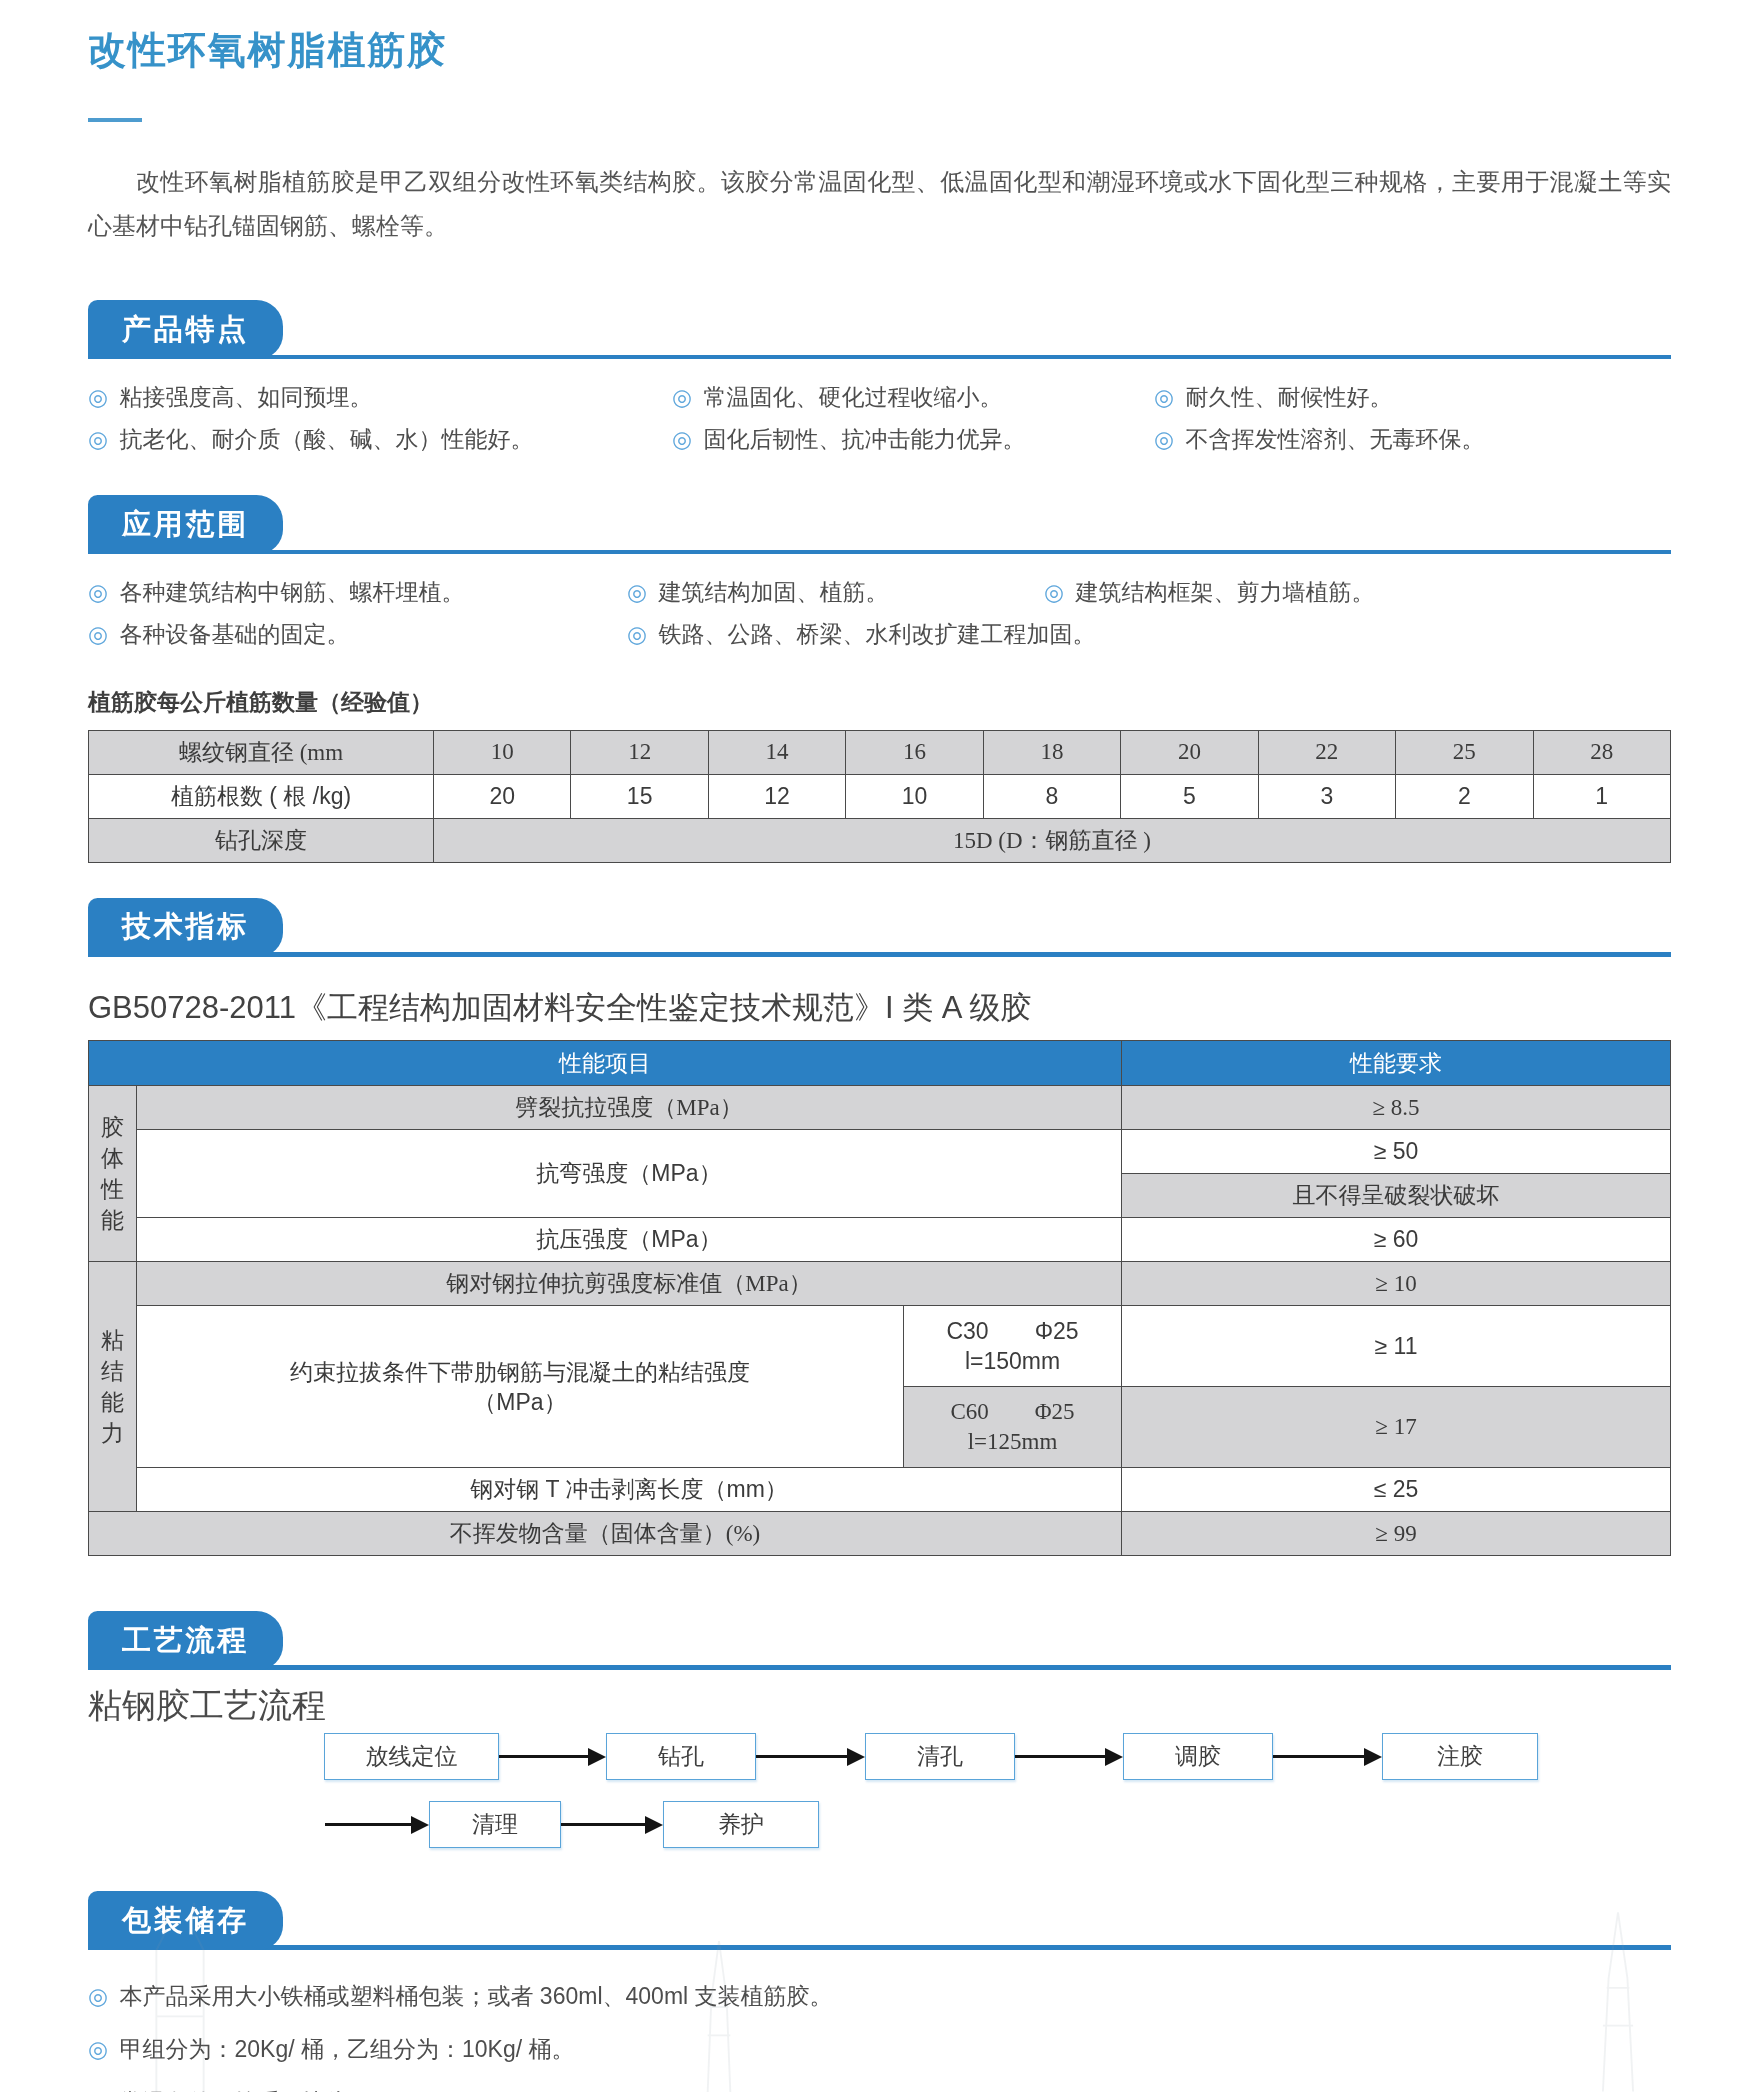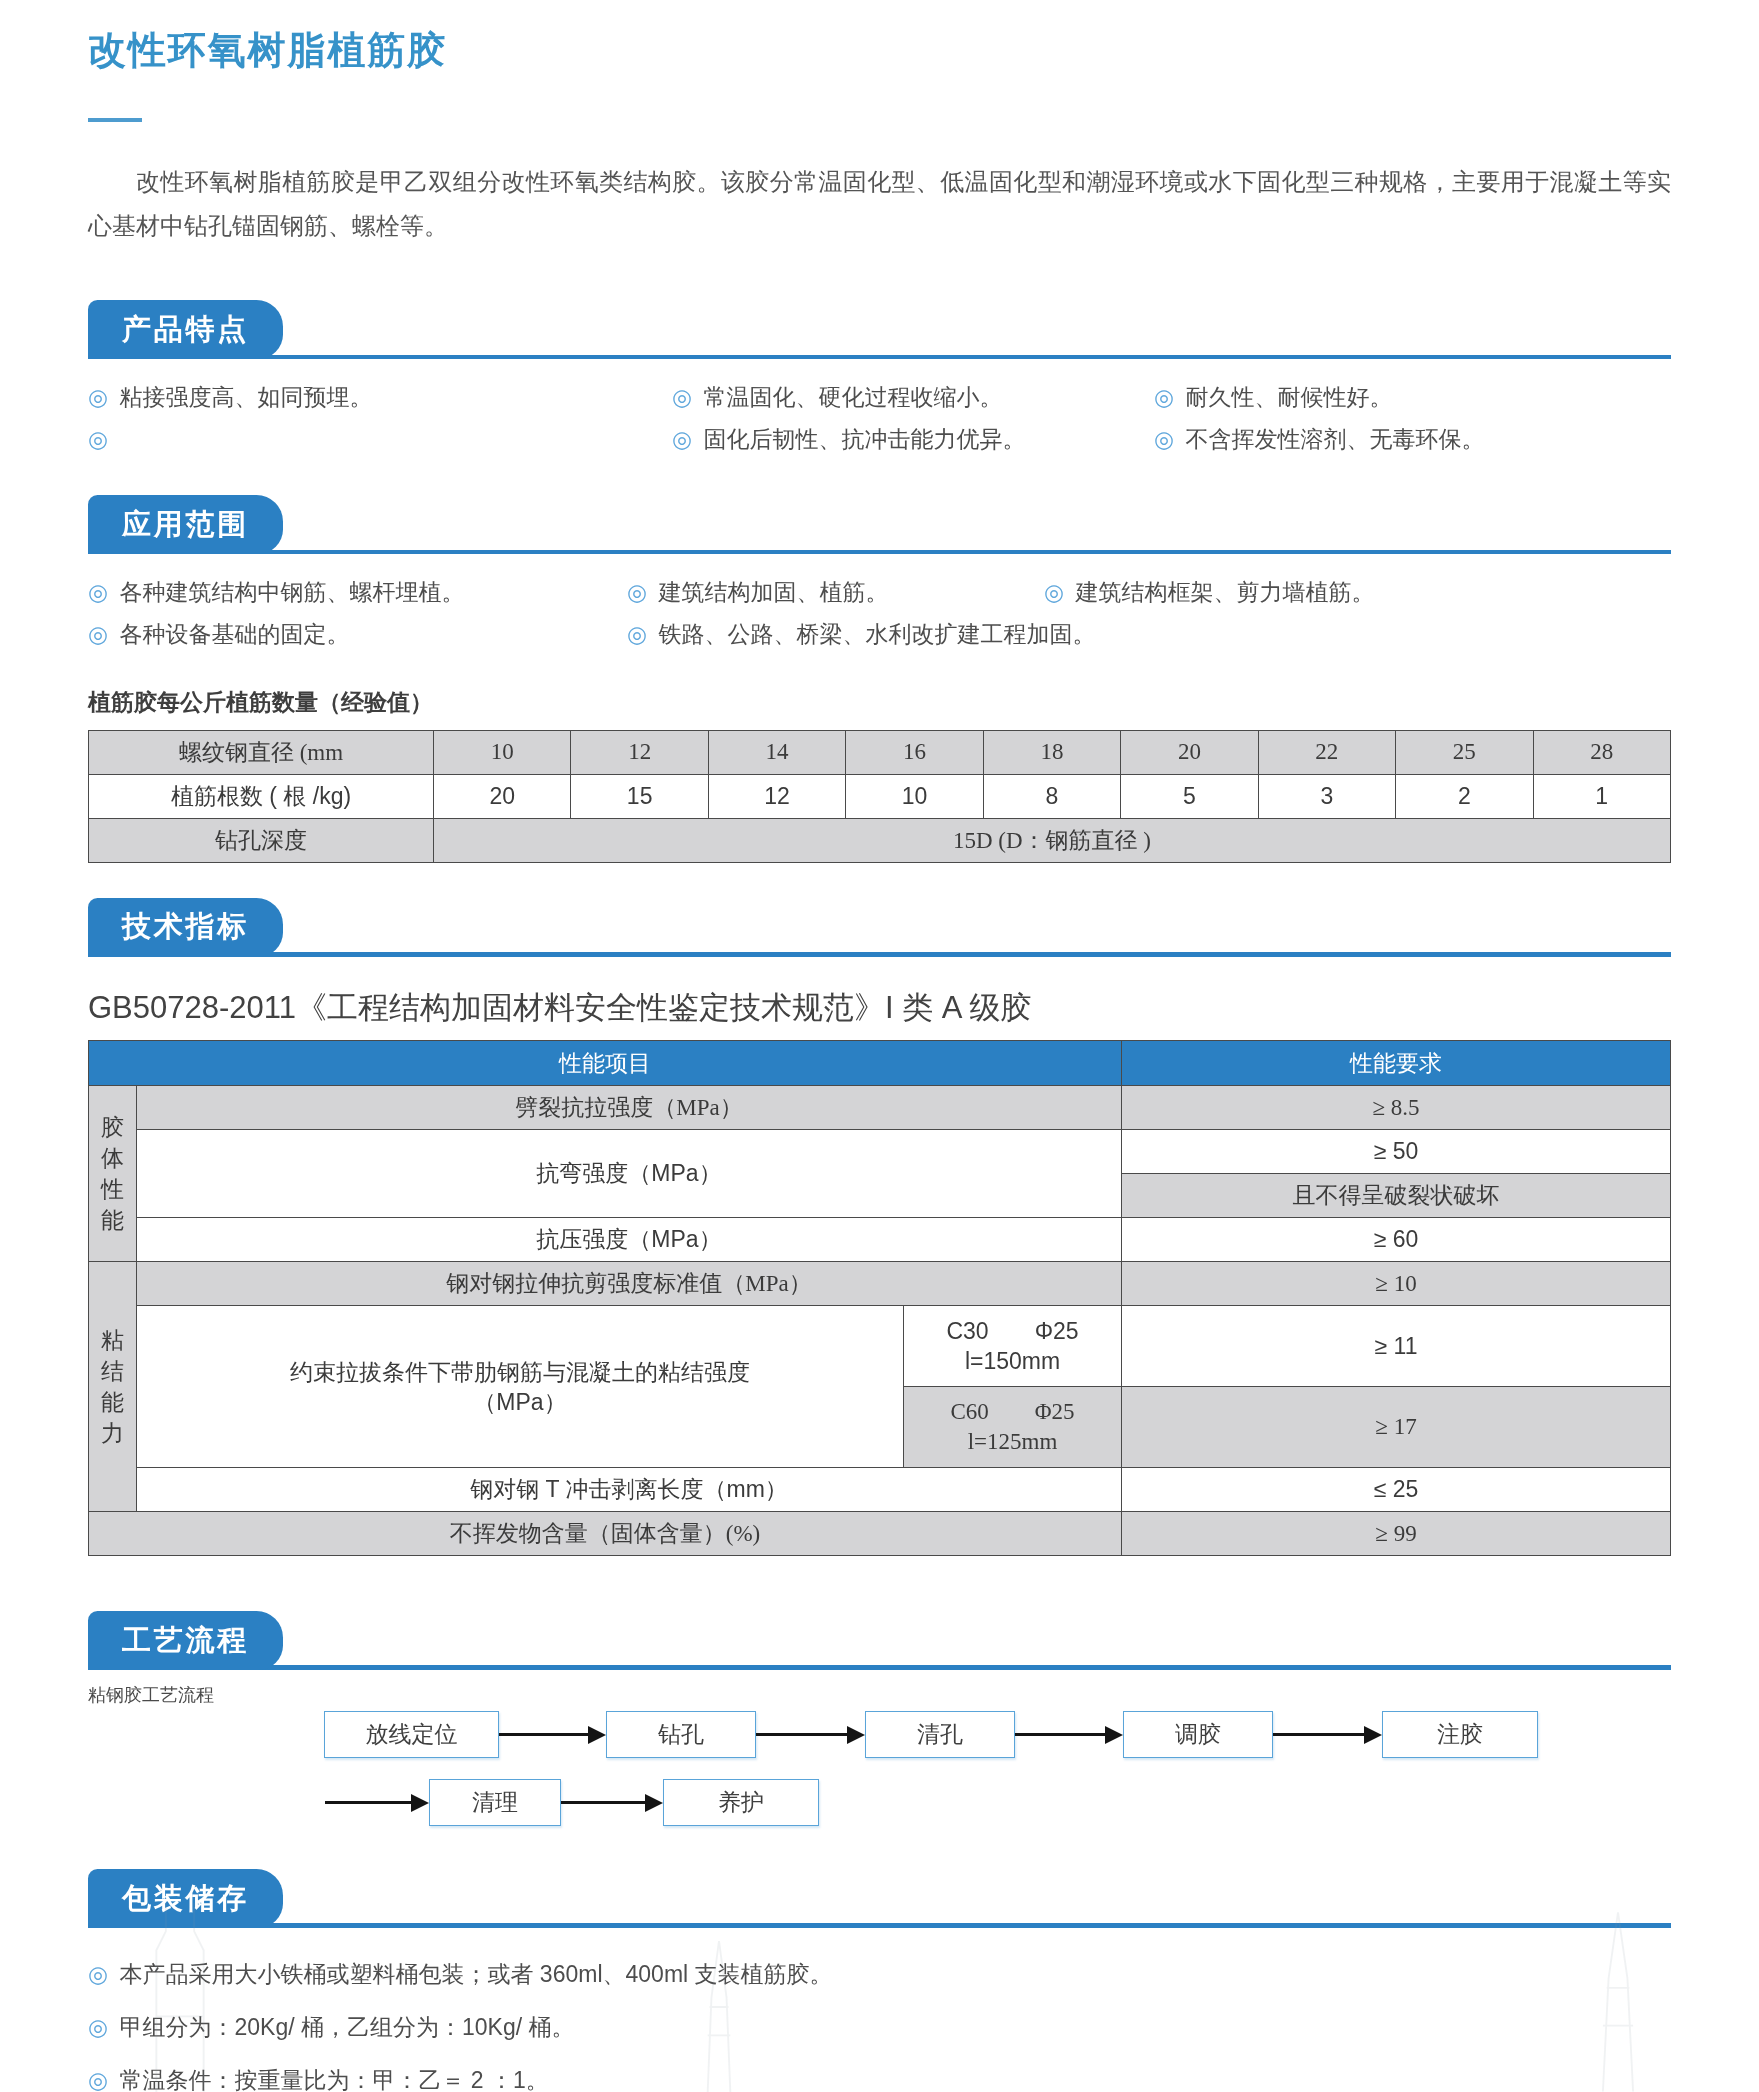--- a/index.html
+++ b/index.html
@@ -96,21 +96,21 @@
 
   .std-caption{
     margin-top:30px;
     text-align:left;
     font-size:31px;color:#424242;
   }
 
   
   .flow-subtitle{
     margin-top:13.2px;
-    font-size:18px;color:#4a4a4a;
+    font-size:34px;color:#4a4a4a;
   }
   .flow{margin-top:3.8px;}
   .flow-row{display:flex;align-items:center;height:47px;}
   .flow-row.r1{margin-left:236px;}
   .flow-row.r2{margin-left:237px;margin-top:21px;}
   .flow-box{
     height:47px;box-sizing:border-box;
     border:1.9px solid #5aa4d9;
     background:#fff;
     display:flex;align-items:center;justify-content:center;
@@ -156,20 +156,21 @@
     <div class="bullet-item">
         <span class="bullet-glyph">◎</span>
         <span>常温固化、硬化过程收缩小。</span>
       </div>
     <div class="bullet-item">
         <span class="bullet-glyph">◎</span>
         <span>耐久性、耐候性好。</span>
       </div>
     <div class="bullet-item">
         <span class="bullet-glyph">◎</span>
+        <span>抗老化、耐介质（酸、碱、水）性能好。</span>
       </div>
     <div class="bullet-item">
         <span class="bullet-glyph">◎</span>
         <span>固化后韧性、抗冲击能力优异。</span>
       </div>
     <div class="bullet-item">
         <span class="bullet-glyph">◎</span>
         <span>不含挥发性溶剂、无毒环保。</span>
       </div>
   </div>

